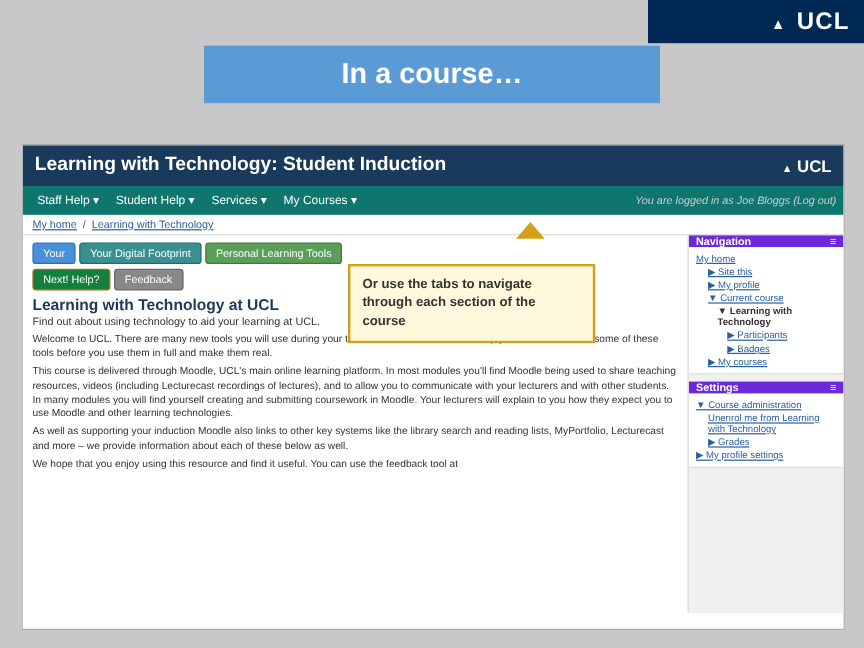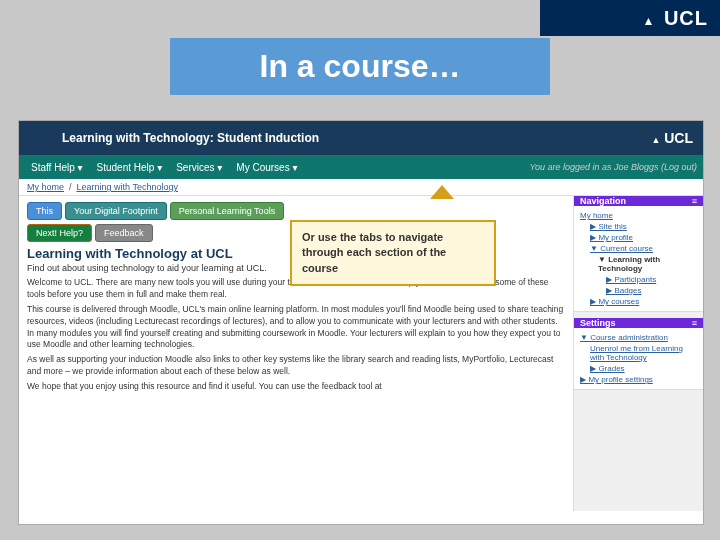--- a/index.html
+++ b/index.html
@@ -37,21 +37,21 @@
     }
 
     
     .big-title {
       position: absolute;
       top: 38px;
       left: 50%;
       transform: translateX(-50%);
       background: #5b9bd5;
       color: white;
-      font-size: 32px;
+      font-size: 24px;
       font-weight: bold;
       padding: 10px 40px;
       text-align: center;
       width: 380px;
     }
 
     
     .browser-window {
       position: absolute;
       top: 120px;
@@ -67,24 +67,23 @@
     .course-header {
       background: #1a3a5c;
       color: white;
       padding: 6px 10px;
       display: flex;
       align-items: center;
       justify-content: space-between;
       height: 34px;
     }
     .course-title {
-      font-size: 12px;
-      font-weight: bold;
-      color: white;
-      margin-left: 33px;
+      font-size: 16px;
+      font-weight: bold;
+      color: white;
     }
     .ucl-logo-inner {
       color: white;
       font-size: 14px;
       font-weight: bold;
     }
     .ucl-logo-inner .crest { font-size: 9px; }
 
     
     .nav-bar {
@@ -292,21 +291,21 @@
     <a href="#">My home</a>
     &nbsp;/&nbsp;
     <a href="#">Learning with Technology</a>
   </div>
 
   <div class="content-area">
 
     <div class="main-content">
 
       <div class="tab-row">
-        <button class="tab-btn blue">This</button>
+        <button class="tab-btn blue">Your</button>
         <button class="tab-btn teal">Your Digital Footprint</button>
         <button class="tab-btn green">Personal Learning Tools</button>
       </div>
 
       <div class="tab-row">
         <button class="tab-btn orange">Next! Help?</button>
         <button class="tab-btn gray">Feedback</button>
       </div>
 
       <div class="page-title">Learning with Technology at UCL</div>

